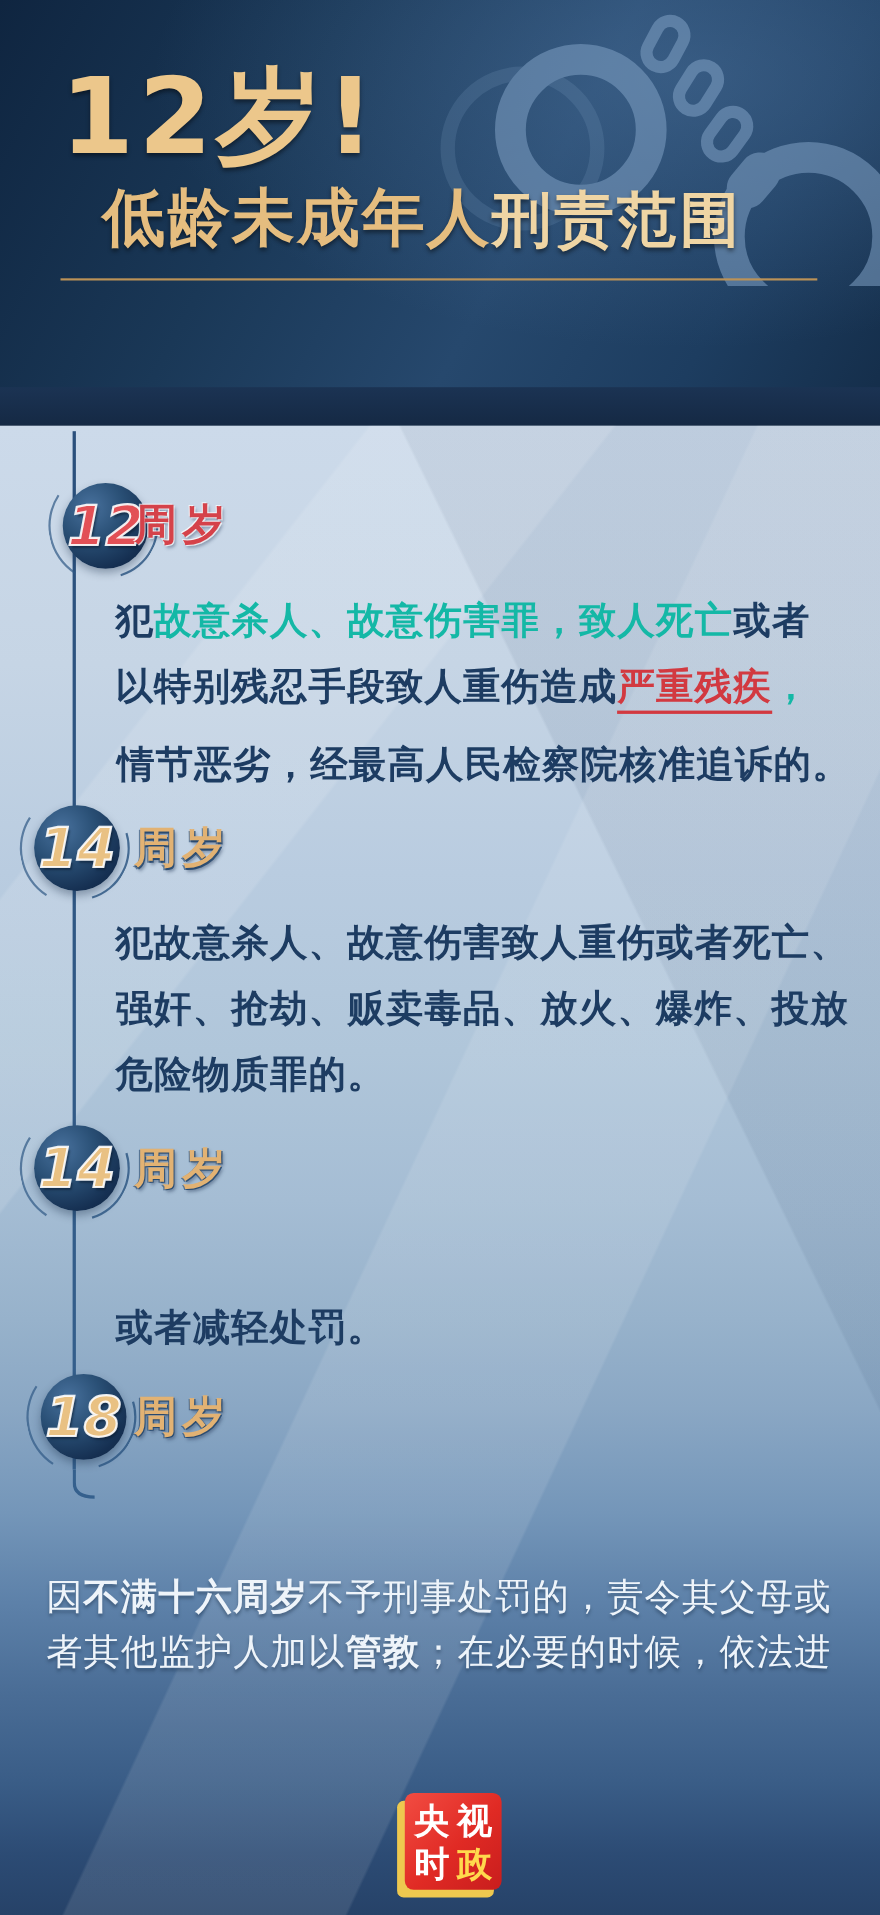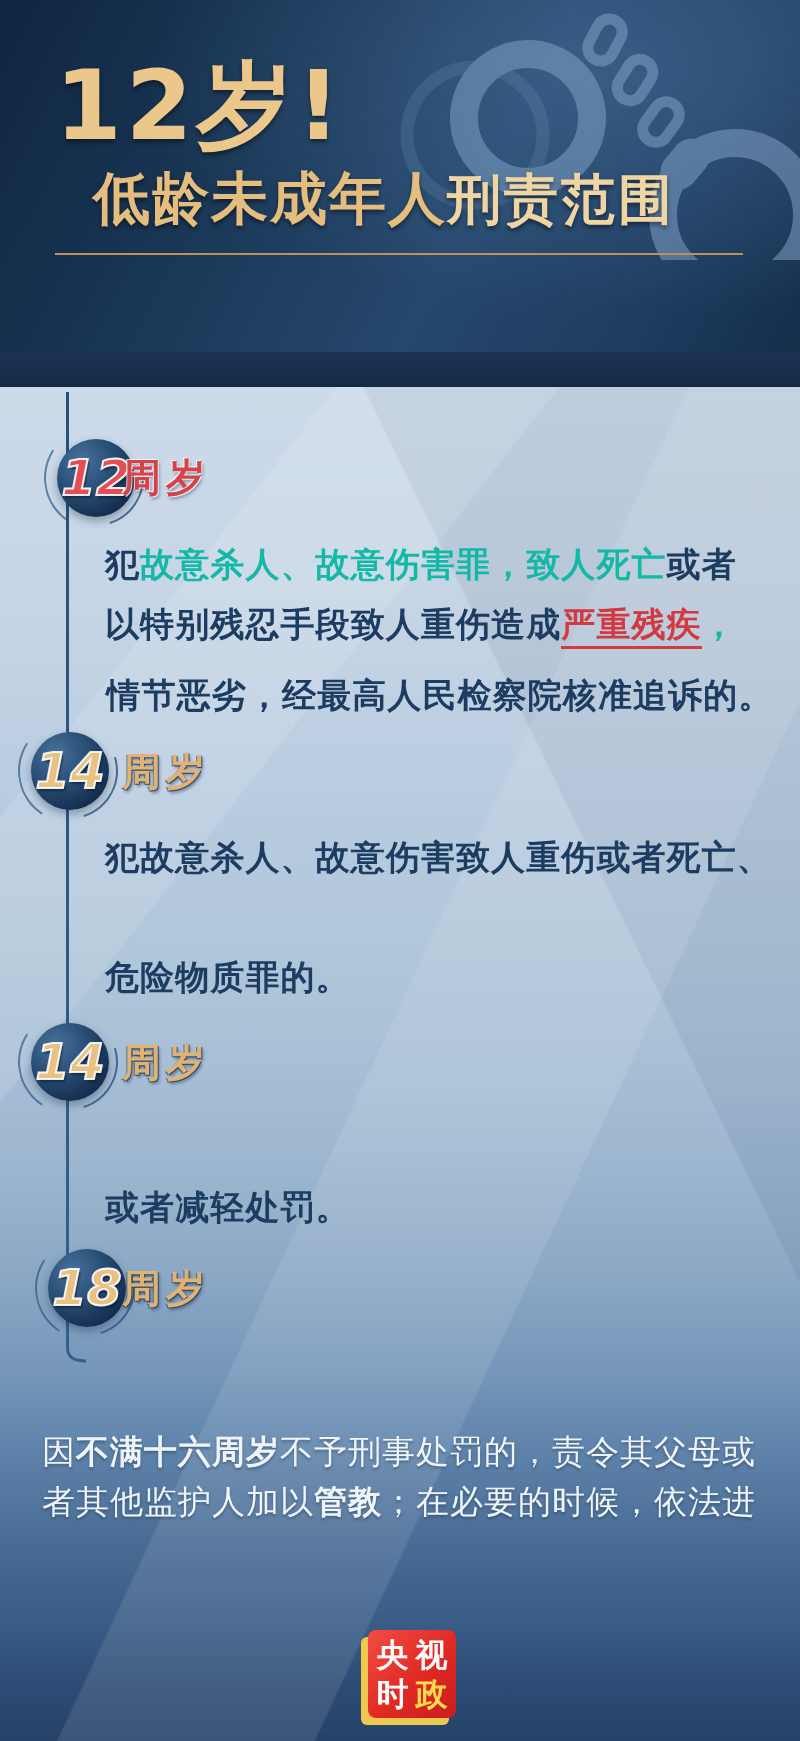--- a/index.html
+++ b/index.html
@@ -152,32 +152,33 @@
   <div class="bline" style="top:676px;text-align:center;"><span>情节恶劣，经最高人民检察院核准追诉的。</span></div>
 
   <div class="node" style="left:31px;top:732px;">
     <div class="arc1"></div>
     <div class="arc2"></div>
     <div class="num num-gold">14</div>
   </div>
   <div class="suffix suffix-gold" style="top:752px;">周岁</div>
 
   <div class="bline" style="top:838px;"><span>犯故意杀人、故意伤害致人重伤或者死亡、</span></div>
+  <div class="bline" style="top:898px;"><span>强奸、抢劫、贩卖毒品、放火、爆炸、投放</span></div>
   <div class="bline" style="top:958px;"><span>危险物质罪的。</span></div>
 
   <div class="node" style="left:31px;top:1023px;">
     <div class="arc1"></div>
     <div class="arc2"></div>
     <div class="num num-gold">14</div>
   </div>
   <div class="suffix suffix-gold" style="top:1043px;">周岁</div>
 
   <div class="bline" style="top:1188px;"><span>或者减轻处罚。</span></div>
 
-  <div class="node" style="left:48px;top:1249px;text-decoration:underline;">
+  <div class="node" style="left:37px;top:1249px;text-decoration:underline;">
     <div class="arc1"></div>
     <div class="arc2"></div>
     <div class="num num-gold">18</div>
   </div>
   <div class="suffix suffix-gold" style="top:1269px;">周岁</div>
 
   <div class="fline" style="top:1433px;"><span>因</span><span class="fbold">不满十六周岁</span><span>不予刑事处罚的，责令其父母或</span></div>
   <div class="fline" style="top:1483px;"><span>者其他监护人加以</span><span class="fbold">管教</span><span>；在必要的时候，依法进</span></div>
 
   <div class="logo">

